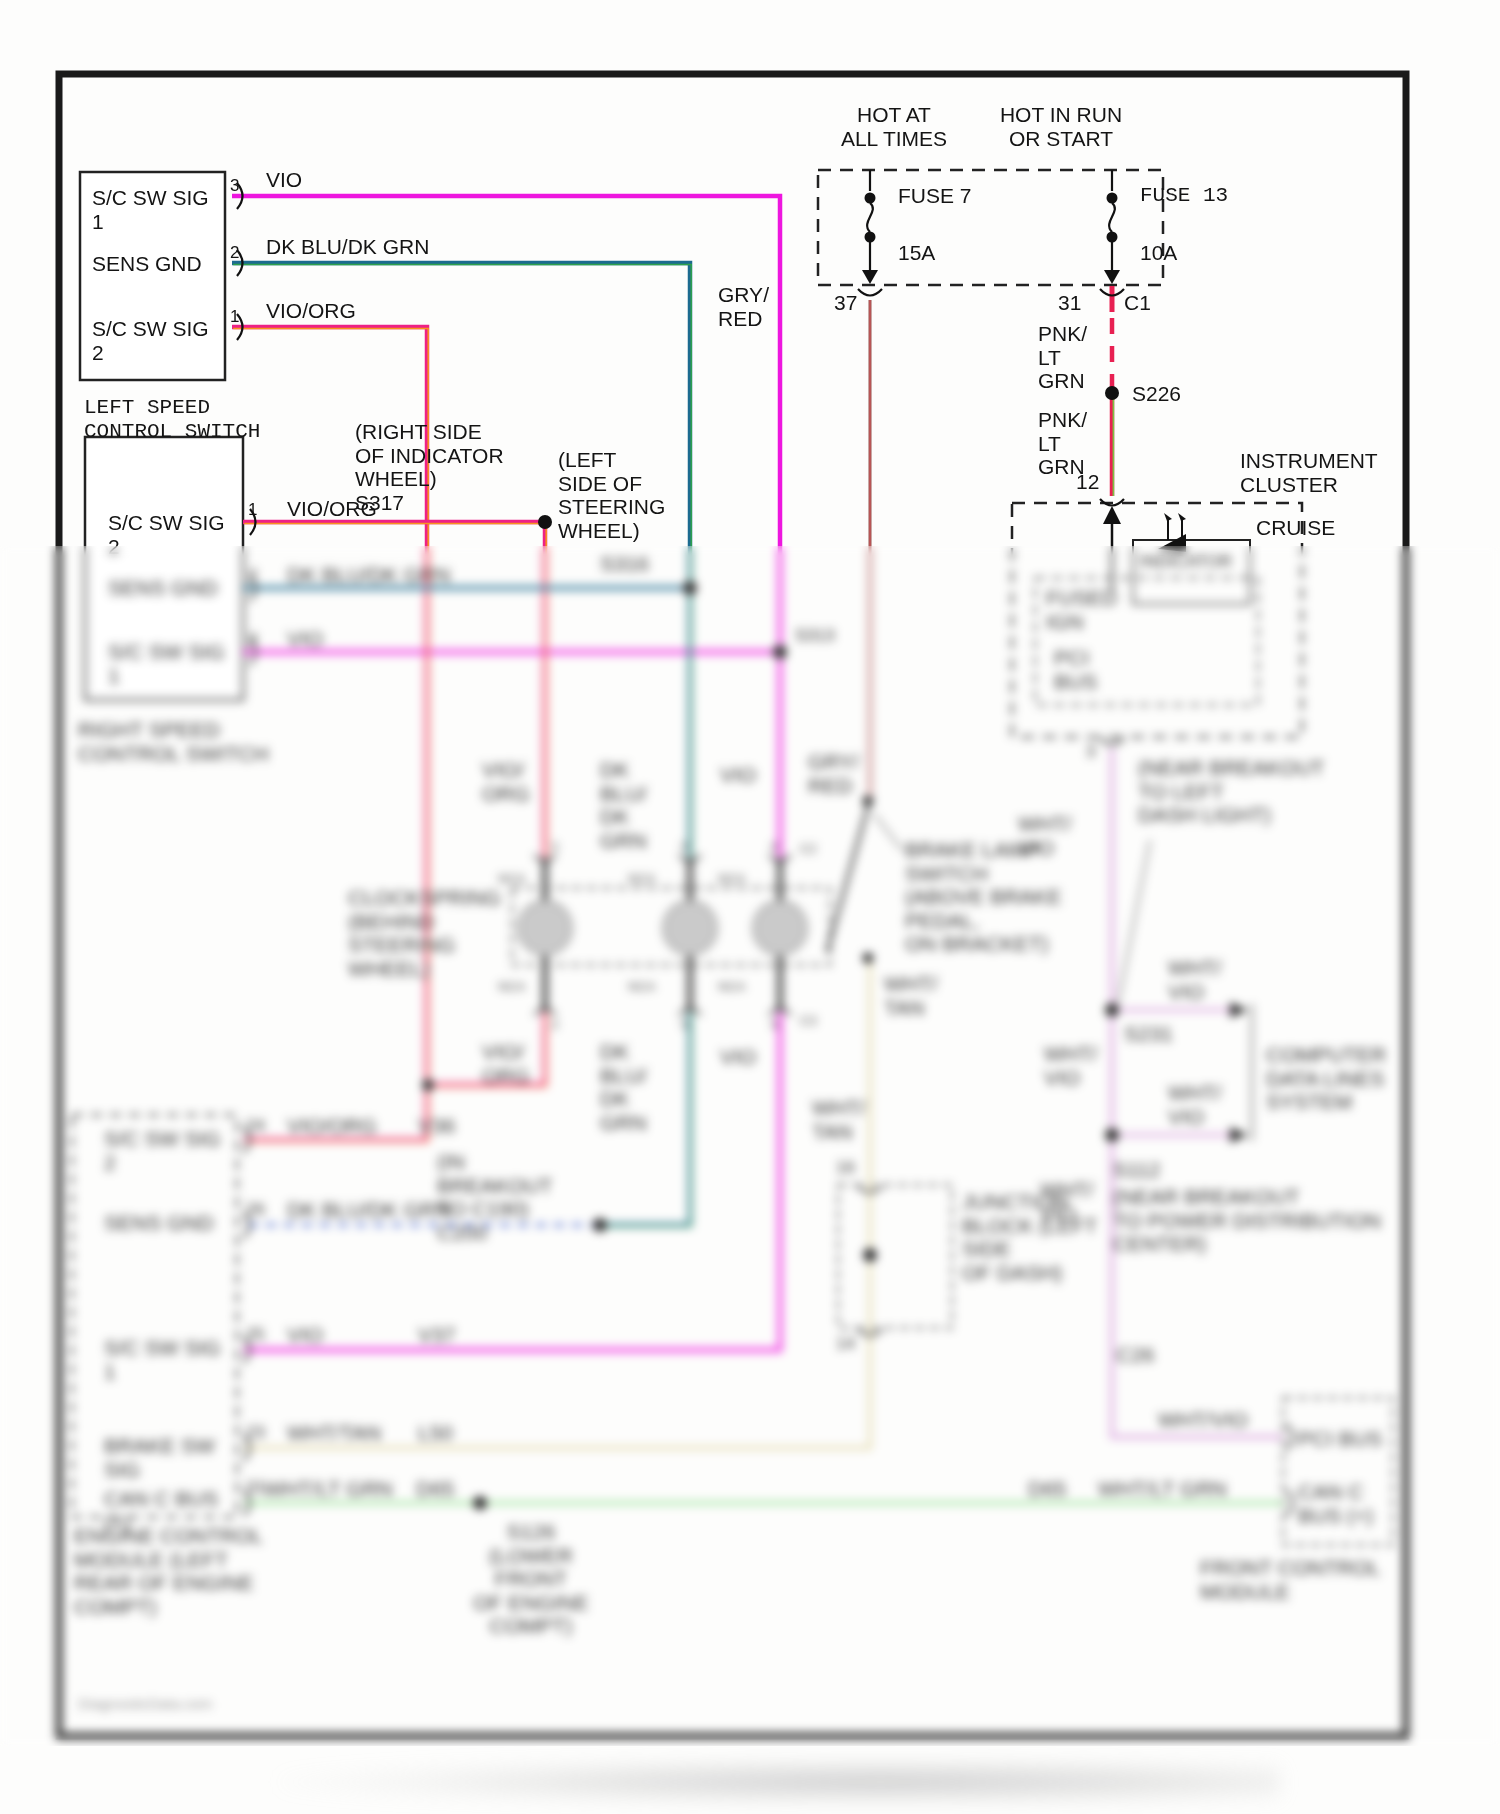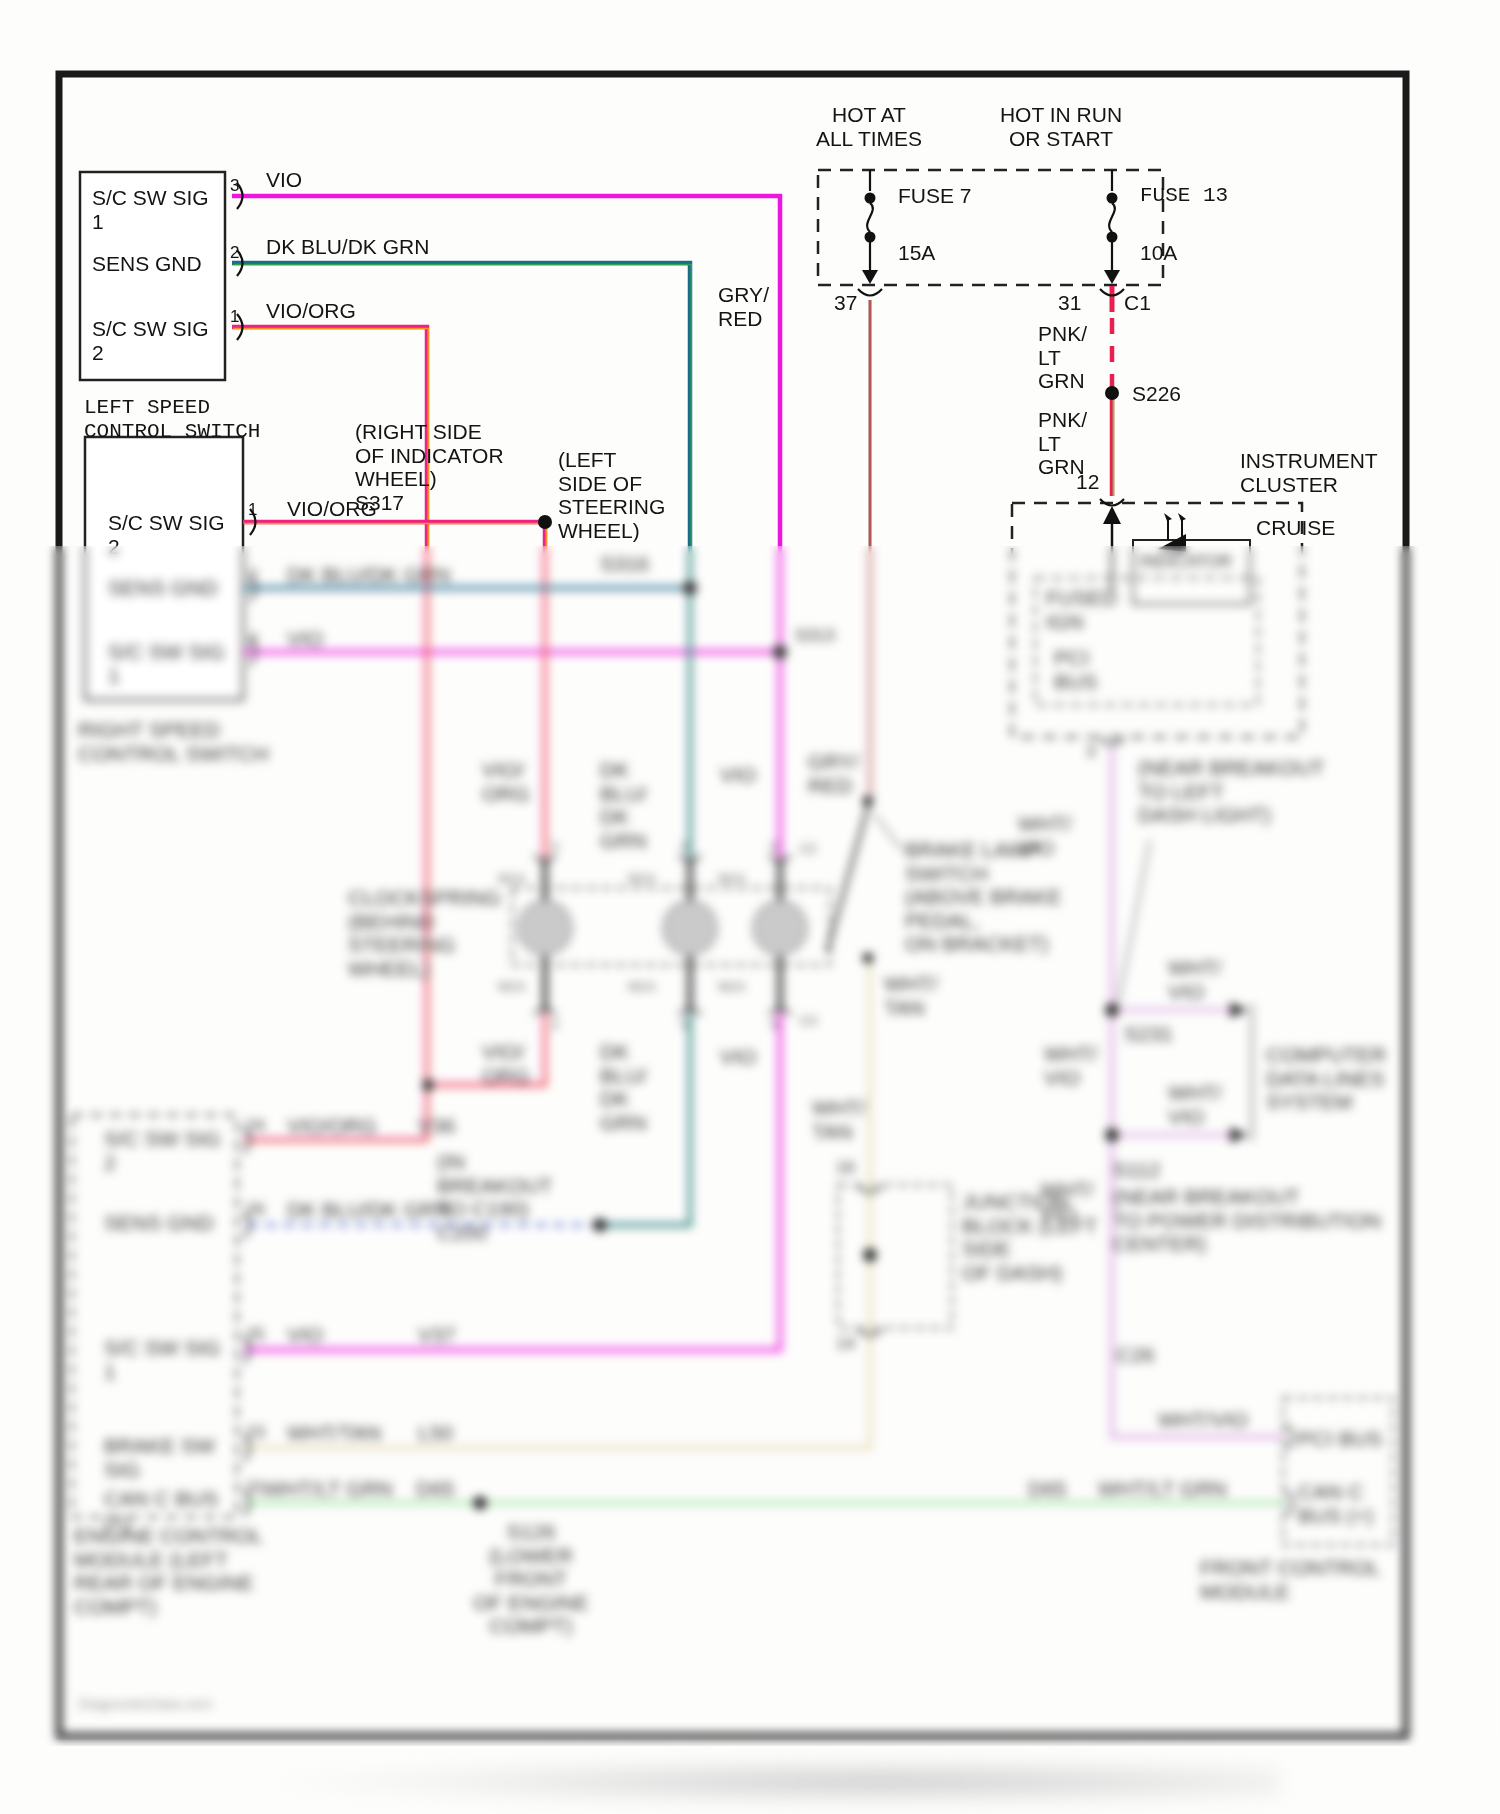--- a/index.html
+++ b/index.html
@@ -171,21 +171,21 @@
 S317</div>
   <div class="lbl ra" style="left:558px;top:448px;width:92px;">(LEFT
 SIDE OF
 STEERING
 WHEEL)</div>
 
   <div class="lbl ra" style="left:108px;top:511px;width:124px;">S/C SW SIG 2</div>
   <div class="lbl sm" style="left:248px;top:500px;">1</div>
   <div class="lbl" style="left:287px;top:497px;">VIO/ORG</div>
 
-  <div class="lbl ctr" style="left:803px;top:103px;width:132px;">HOT AT
+  <div class="lbl ctr" style="left:828px;top:103px;width:132px;">HOT AT
 ALL TIMES</div>
   <div class="lbl ctr" style="left:995px;top:103px;width:132px;">HOT IN RUN
 OR START</div>
   <div class="lbl" style="left:898px;top:184px;">FUSE 7</div>
   <div class="lbl" style="left:898px;top:241px;">15A</div>
   <div class="lbl" style="left:1140px;top:184px;font-family:Liberation Mono, monospace;">FUSE 13</div>
   <div class="lbl" style="left:1140px;top:241px;">10A</div>
   <div class="lbl" style="left:834px;top:291px;">37</div>
   <div class="lbl" style="left:718px;top:283px;">GRY/
 RED</div>

